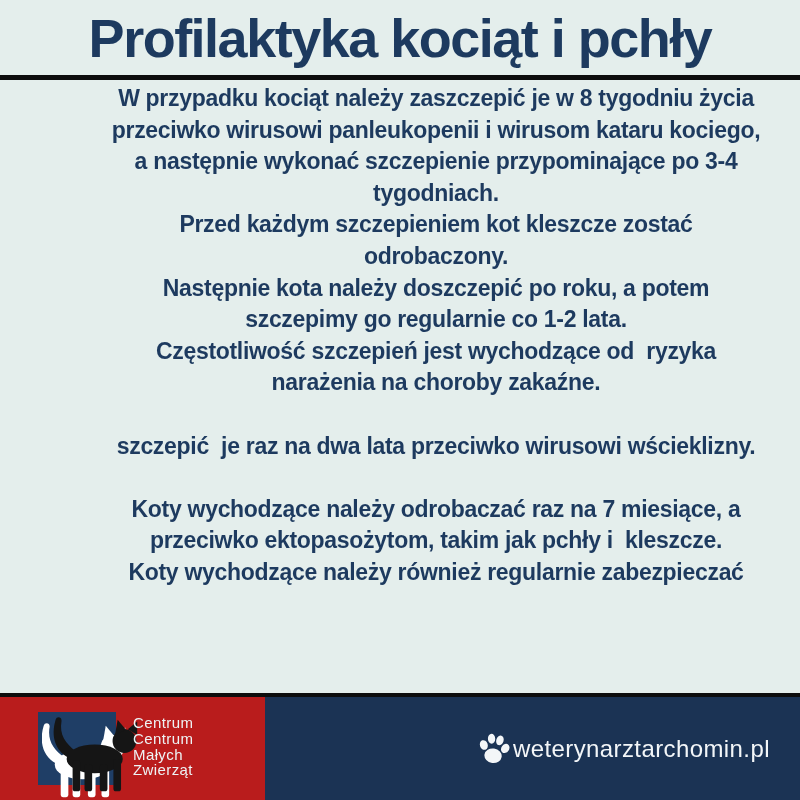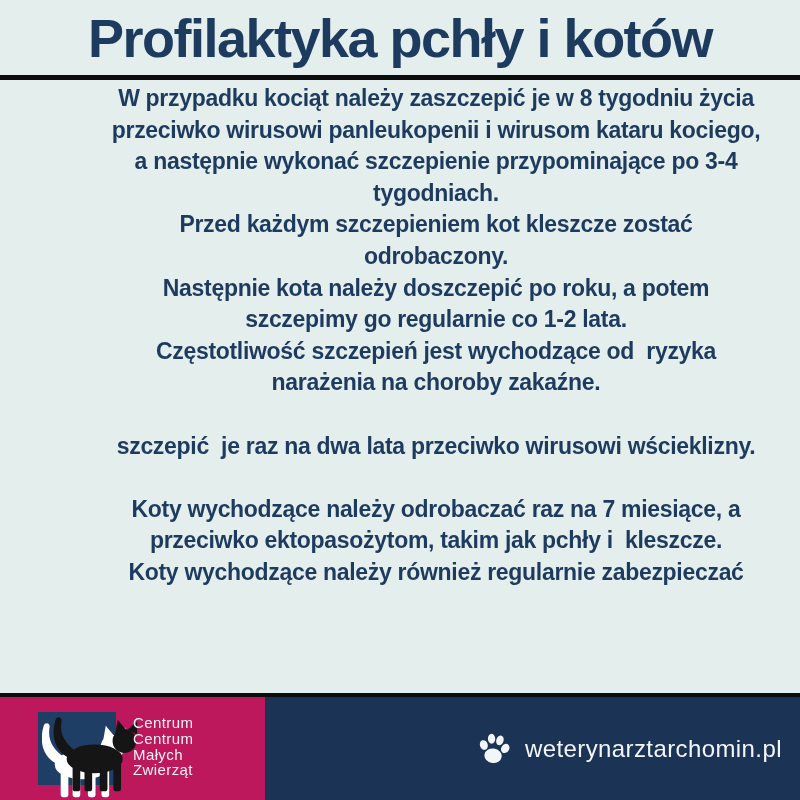--- a/index.html
+++ b/index.html
@@ -34,21 +34,21 @@
     position:absolute;top:693px;left:0;width:800px;height:4px;
     background:#0d0d0d;
   }
   .footer{
     position:absolute;top:697px;left:0;width:800px;height:103px;
     display:flex;
   }
   .footer-left{
     position:relative;
     width:265px;height:103px;
-    background:#be185d;
+    background:#b91c1c;
     flex:0 0 auto;
   }
   .logo-square{
     position:absolute;left:38px;top:15px;
     width:78px;height:73px;
     background:#1f3e66;
   }
   .logo-cats{
     position:absolute;left:42px;top:16px;
     width:102px;height:85px;
@@ -59,36 +59,36 @@
     font-size:15px;line-height:15.8px;
     letter-spacing:0.4px;
   }
   .footer-right{
     position:relative;
     flex:1 1 auto;height:103px;
     background:#1b3354;
     display:flex;align-items:center;
     padding-left:212px;
     box-sizing:border-box;
-    gap:14px;
+    gap:2px;
   }
   .paw{width:34px;height:34px;transform:rotate(8deg);flex:0 0 auto;}
   .website{
     color:#f3f6f8;
     font-size:24px;
     letter-spacing:0.4px;
     white-space:nowrap;
   }
 </style>
 </head>
 <body>
 
 <div id="page">
 
-  <div class="title">Profilaktyka pchły i kotów</div>
+  <div class="title">Profilaktyka kociąt i pchły</div>
 
   <div class="sep1"></div>
 
   <div class="body-text">
       <div class="body-line">W przypadku kociąt należy zaszczepić je w 8 tygodniu życia</div>
       <div class="body-line">przeciwko wirusowi panleukopenii i wirusom kataru kociego,</div>
       <div class="body-line">a następnie wykonać szczepienie przypominające po 3-4</div>
       <div class="body-line">tygodniach.</div>
       <div class="body-line">Przed każdym szczepieniem kot kleszcze zostać</div>
       <div class="body-line">odrobaczony.</div>

